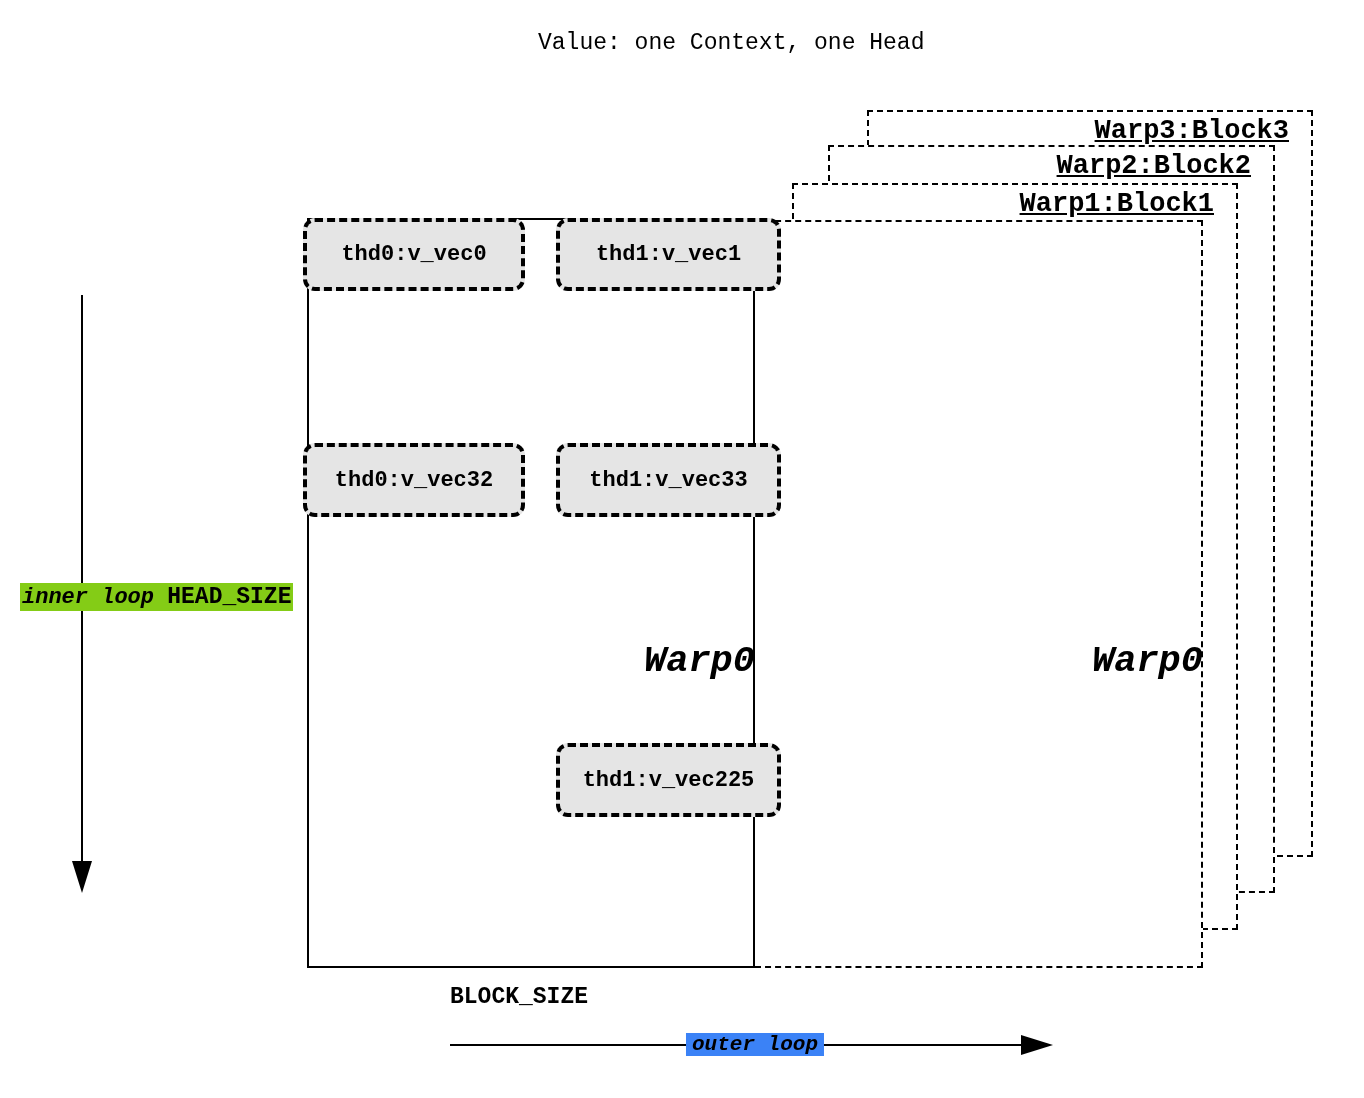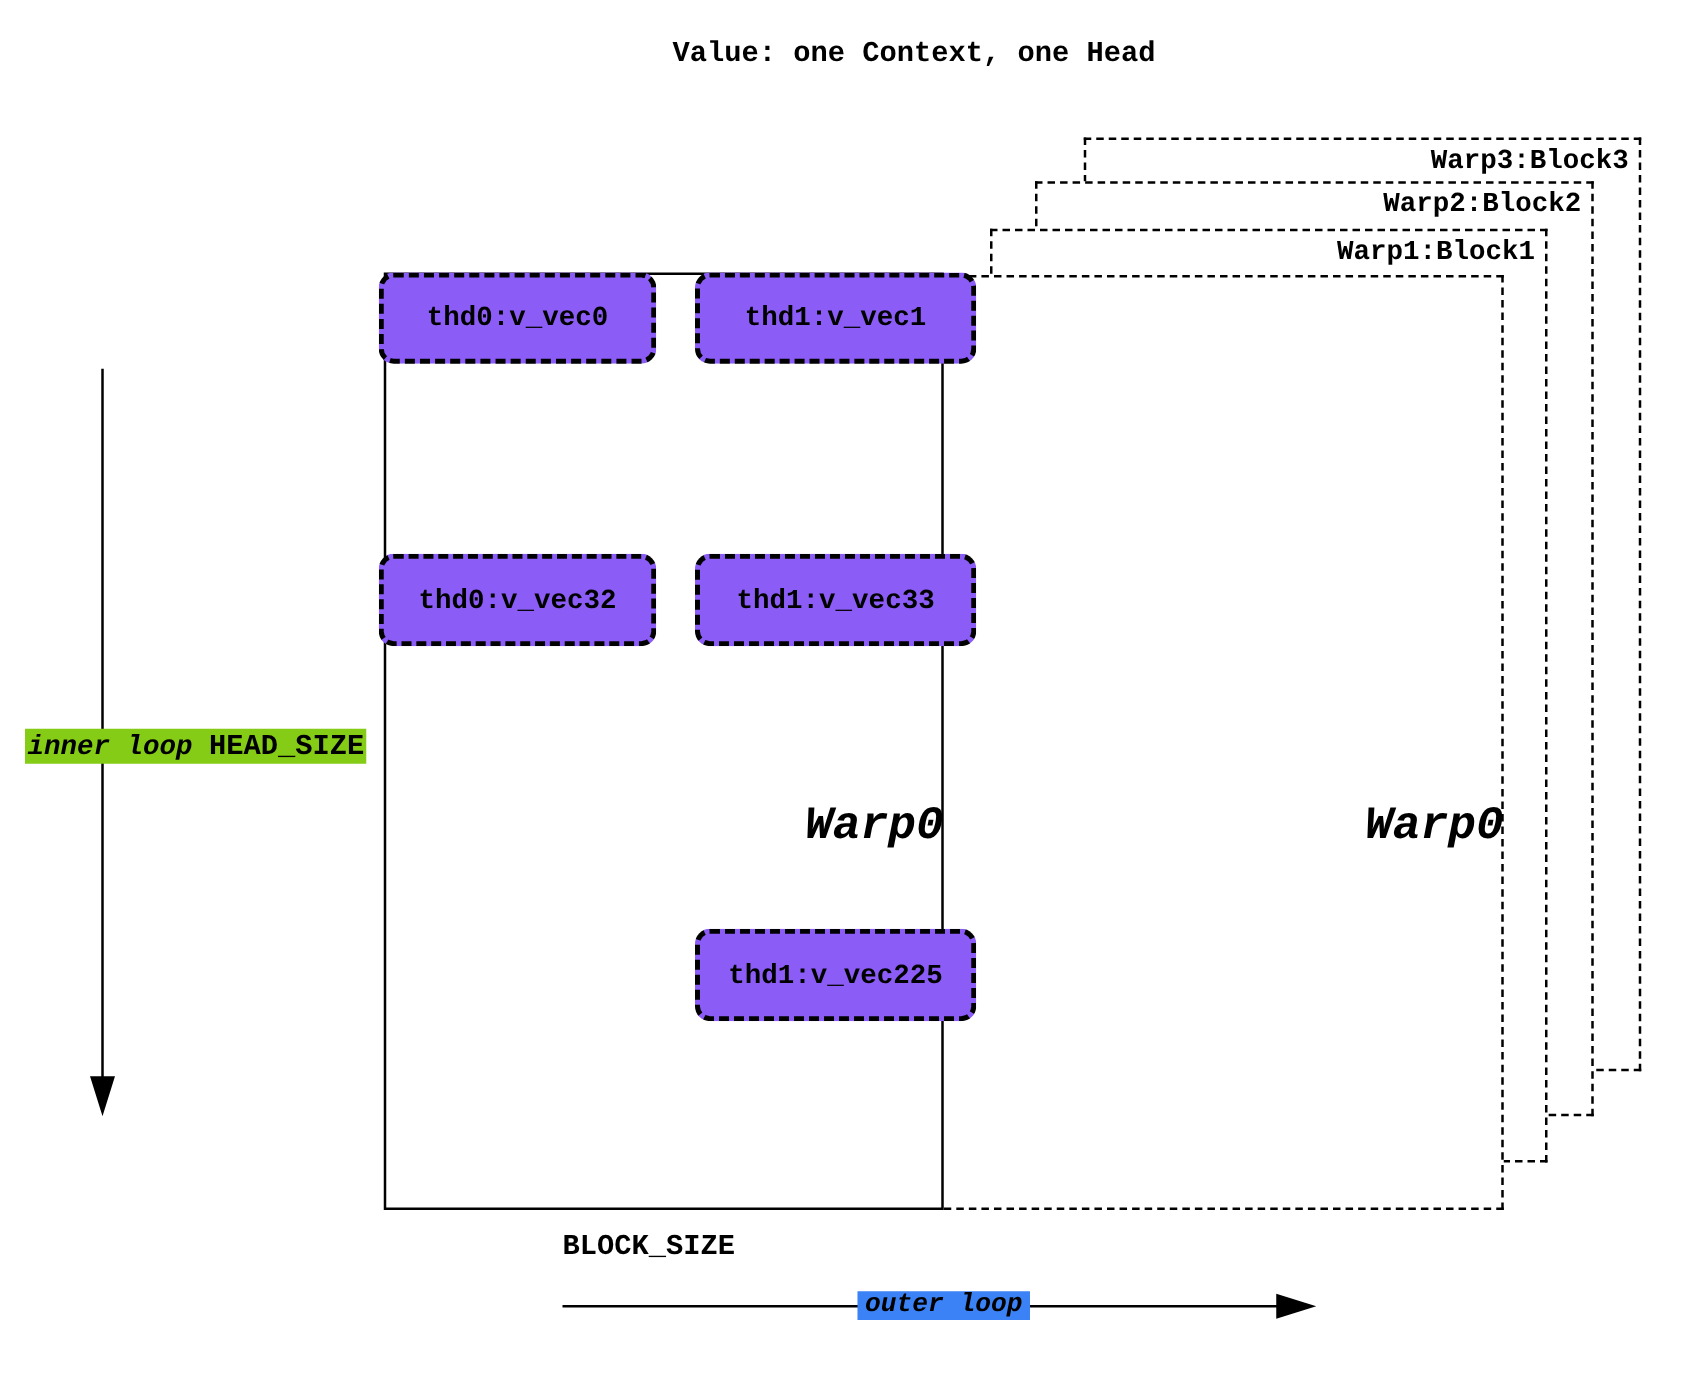--- a/index.html
+++ b/index.html
@@ -8,31 +8,31 @@
     width:1364px;height:1098px;
     background:#ffffff;
     font-family:"Liberation Mono","DejaVu Sans Mono",monospace;
     color:#000;
     overflow:hidden;
   }
   .abs{position:absolute;box-sizing:border-box;}
 
   .title{
     top:30px;left:538px;
-    font-size:23px;font-weight:bold;white-space:pre;
+    font-size:23px;font-weight:normal;white-space:pre;
   }
 
   
   .back-block{
     background:#ffffff;
     border:2px dashed #000;
   }
   .back-label{
-    position:absolute;top:4px;right:8px;
-    font-size:22px;font-weight:bold;white-space:pre;
+    position:absolute;top:4px;right:22px;
+    font-size:27px;font-weight:bold;white-space:pre;text-decoration:underline;
   }
   .b3{left:867px;top:110px;width:446px;height:747px;}
   .b2{left:828px;top:145px;width:447px;height:748px;}
   .b1{left:792px;top:183px;width:446px;height:747px;}
   .front-block{
     left:755px;top:220px;width:448px;height:748px;
     background:#ffffff;
     border:2px dashed #000;border-left:none;
   }
 
@@ -40,21 +40,21 @@
   .main-rect{
     left:307px;top:218px;width:448px;height:750px;
     background:#ffffff;
     border:2px solid #000;
   }
 
   
   .cell{
     border:4px dashed #000;
     border-radius:12px;
-    background:#8b5cf6;
+    background:#e5e5e5;
     display:flex;align-items:center;justify-content:center;
     font-size:22px;font-weight:bold;white-space:pre;
   }
   .r1{top:218px;height:73px;}
   .r2{top:443px;height:74px;}
   .r3{top:743px;height:74px;}
   .ca{left:303px;width:222px;}
   .cb{left:556px;width:225px;}
 
   

